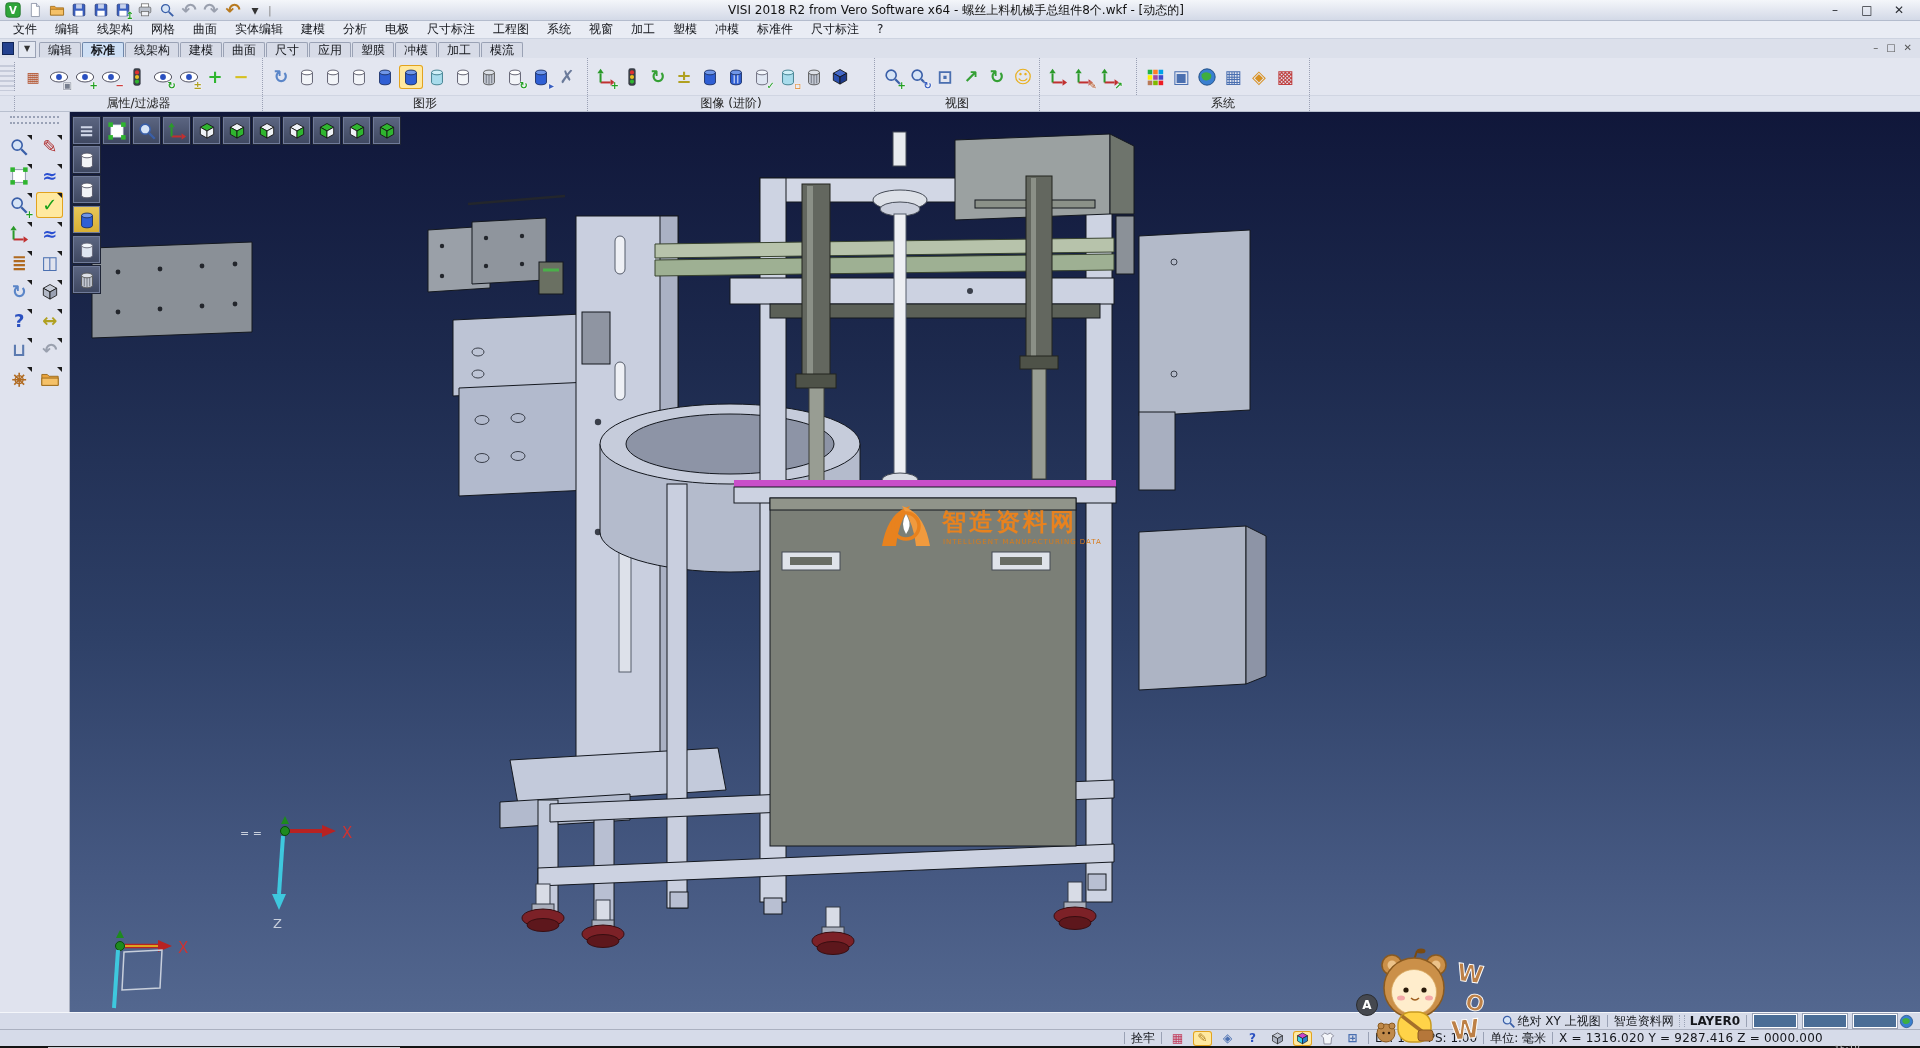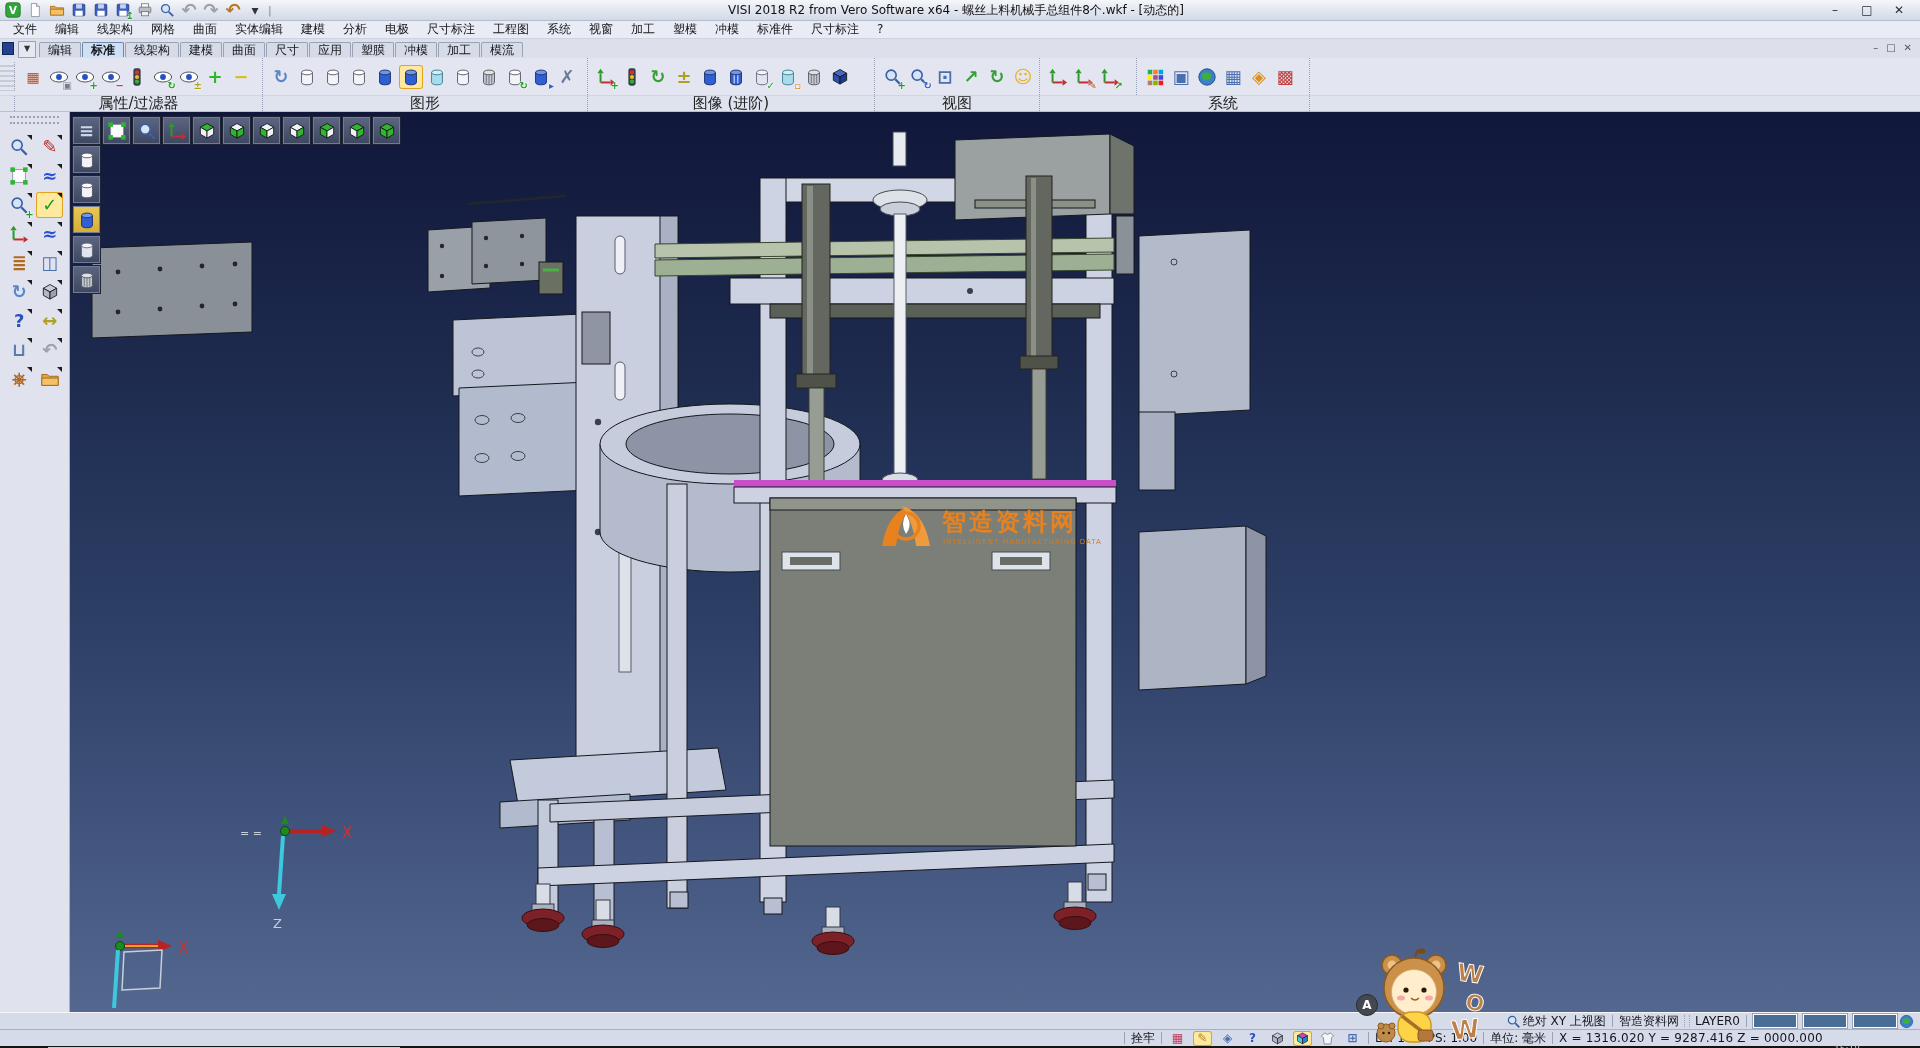--- a/index.html
+++ b/index.html
@@ -25,21 +25,21 @@
   .tab-drop{width:16px;height:15px;border:1px solid #9aa2b5;background:#e4e8f1;font-size:8px;text-align:center;
     line-height:14px;color:#333;margin:0 3px 0 0}
   .tab{font-size:12px;padding:0 8px;height:16px;line-height:16px;border:1px solid #9aa2b5;border-bottom:none;
     background:#d7dbe7;margin-right:1px;border-radius:2px 2px 0 0}
   .tab.active{background:#cfe0f5;font-weight:bold;border-color:#6f87aa}
   .mdi-ctrls{position:absolute;right:8px;top:3px;display:flex;gap:8px;color:#555;font-size:10px}
   
   .ribbon{height:37px;background:#e3e6f0;display:flex;align-items:center;border-bottom:1px solid #d0d5e2}
   .rhandle{width:14px;align-self:stretch;border-right:1px dotted #9aa0b4;background:repeating-linear-gradient(#e3e6f0 0 3px,#c6cbda 3px 5px);margin:4px 0}
   .rgroup{display:flex;align-items:center;gap:2px;height:100%;padding-left:6px;border-right:1px dotted #9aa0b4;box-sizing:border-box}
-  .rlabels{height:15px;background:#dfe3ee;display:flex;border-bottom:1px solid #b8bfce;font-size:15px;color:#222}
+  .rlabels{height:15px;background:#dfe3ee;display:flex;border-bottom:1px solid #b8bfce;font-size:12px;color:#222}
   .rlabels .rhandle2{width:14px;border-right:1px dotted #9aa0b4}
   .rlabel{display:flex;align-items:center;justify-content:center;border-right:1px dotted #9aa0b4;box-sizing:border-box;overflow:hidden;white-space:nowrap}
   
   .icon{width:24px;height:24px;display:inline-flex;align-items:center;justify-content:center;position:relative;border-radius:3px;flex:none}
   .icon svg{width:20px;height:20px;display:block}
   .icon .g{font-weight:bold;font-size:14px;line-height:1}
   .icon .g.big{font-size:18px}
   .icon .bdg{position:absolute;right:-1px;bottom:-2px;font-size:10px;font-weight:bold;
     text-shadow:0 0 2px #fff,0 0 2px #fff}
   .icon.hl{background:#ffe9a0;box-shadow:inset 0 0 0 1px #e2a31f}
@@ -63,21 +63,21 @@
   
   .status1{height:16px;background:#d6dbe9;border-top:1px solid #f4f6fa;display:flex;align-items:center;font-size:12px;padding:0 4px}
   .status2{height:16px;background:#d6dbe9;border-top:1px solid #aab0c0;display:flex;align-items:center;font-size:12px}
   .sep{width:1px;height:12px;background:#9aa2b5;margin:0 6px;flex:none}
   .dsep{width:4px;height:12px;border-left:1px dotted #9aa2b5;border-right:1px dotted #9aa2b5;margin:0 5px;flex:none}
   .status1 .icon,.status2 .icon{width:19px;height:15px}
   .status1 .icon svg,.status2 .icon svg{width:15px;height:15px}
   .status2 .icon .g{font-size:12px}
   .s2spacer{width:1118px;flex:none}
   .coords{font-weight:normal;letter-spacing:0.2px}
-  .layer{font-weight:normal}
+  .layer{font-weight:bold}
   
   .taskbar{height:8px;background:#141414;position:relative}
   .tb-preview{position:absolute;left:48px;top:1px;width:352px;height:7px;background:#c9cdd3}
   .tb-clock{position:absolute;right:60px;top:-2px;color:#c8cacd;font-size:9px}
   
   .a-badge{position:absolute;left:1356px;top:994px;width:20px;height:20px;border-radius:50%;
     background:#45484f;color:#fff;font-weight:bold;font-size:12px;display:flex;align-items:center;
     justify-content:center;z-index:45;border:1px solid #2a2c30}
   .mascot{position:absolute;left:1372px;top:948px;width:132px;height:100px;z-index:40}
 </style>

